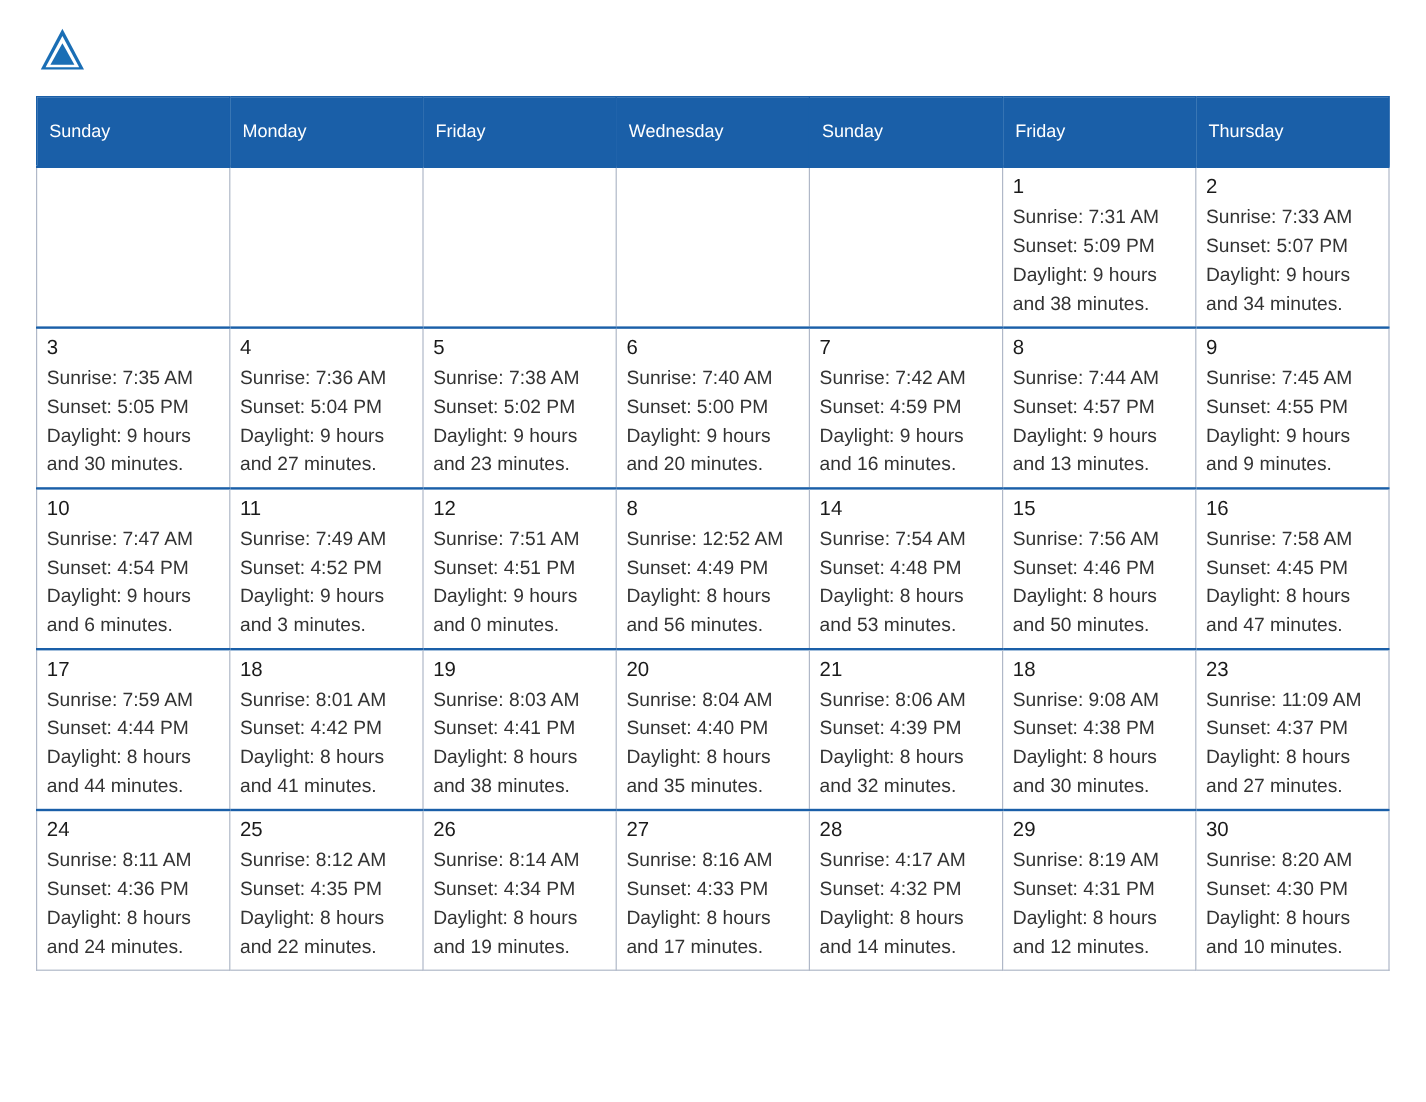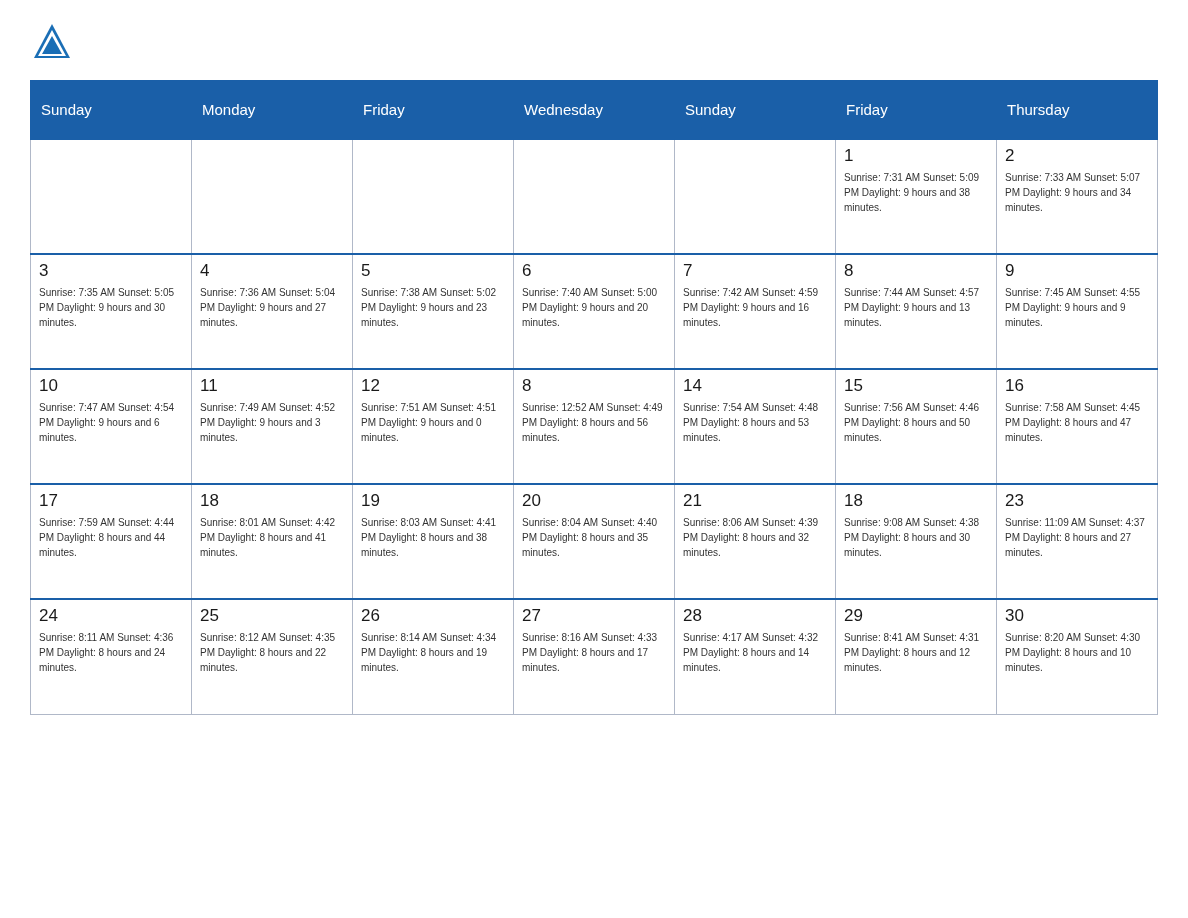--- a/index.html
+++ b/index.html
@@ -59,21 +59,21 @@
       border-top: 2px solid #1a5fa8;
     }
     .day-number {
       font-size: 17px;
       font-weight: normal;
       color: #1a1a1a;
       margin-bottom: 4px;
       display: block;
     }
     .day-info {
-      font-size: 10px;
+      font-size: 16px;
       color: #333;
       line-height: 1.5;
     }
     .empty-cell {
       background: #f5f5f5;
     }
     .logo-wrapper {
       display: flex;
       align-items: center;
     }
@@ -340,21 +340,21 @@
         </td>
         <td>
           <span class="day-number">28</span>
           <div class="day-info">Sunrise: 4:17 AM
 Sunset: 4:32 PM
 Daylight: 8 hours
 and 14 minutes.</div>
         </td>
         <td>
           <span class="day-number">29</span>
-          <div class="day-info">Sunrise: 8:41 AM
+          <div class="day-info">Sunrise: 8:19 AM
 Sunset: 4:31 PM
 Daylight: 8 hours
 and 12 minutes.</div>
         </td>
         <td>
           <span class="day-number">30</span>
           <div class="day-info">Sunrise: 8:20 AM
 Sunset: 4:30 PM
 Daylight: 8 hours
 and 10 minutes.</div>

